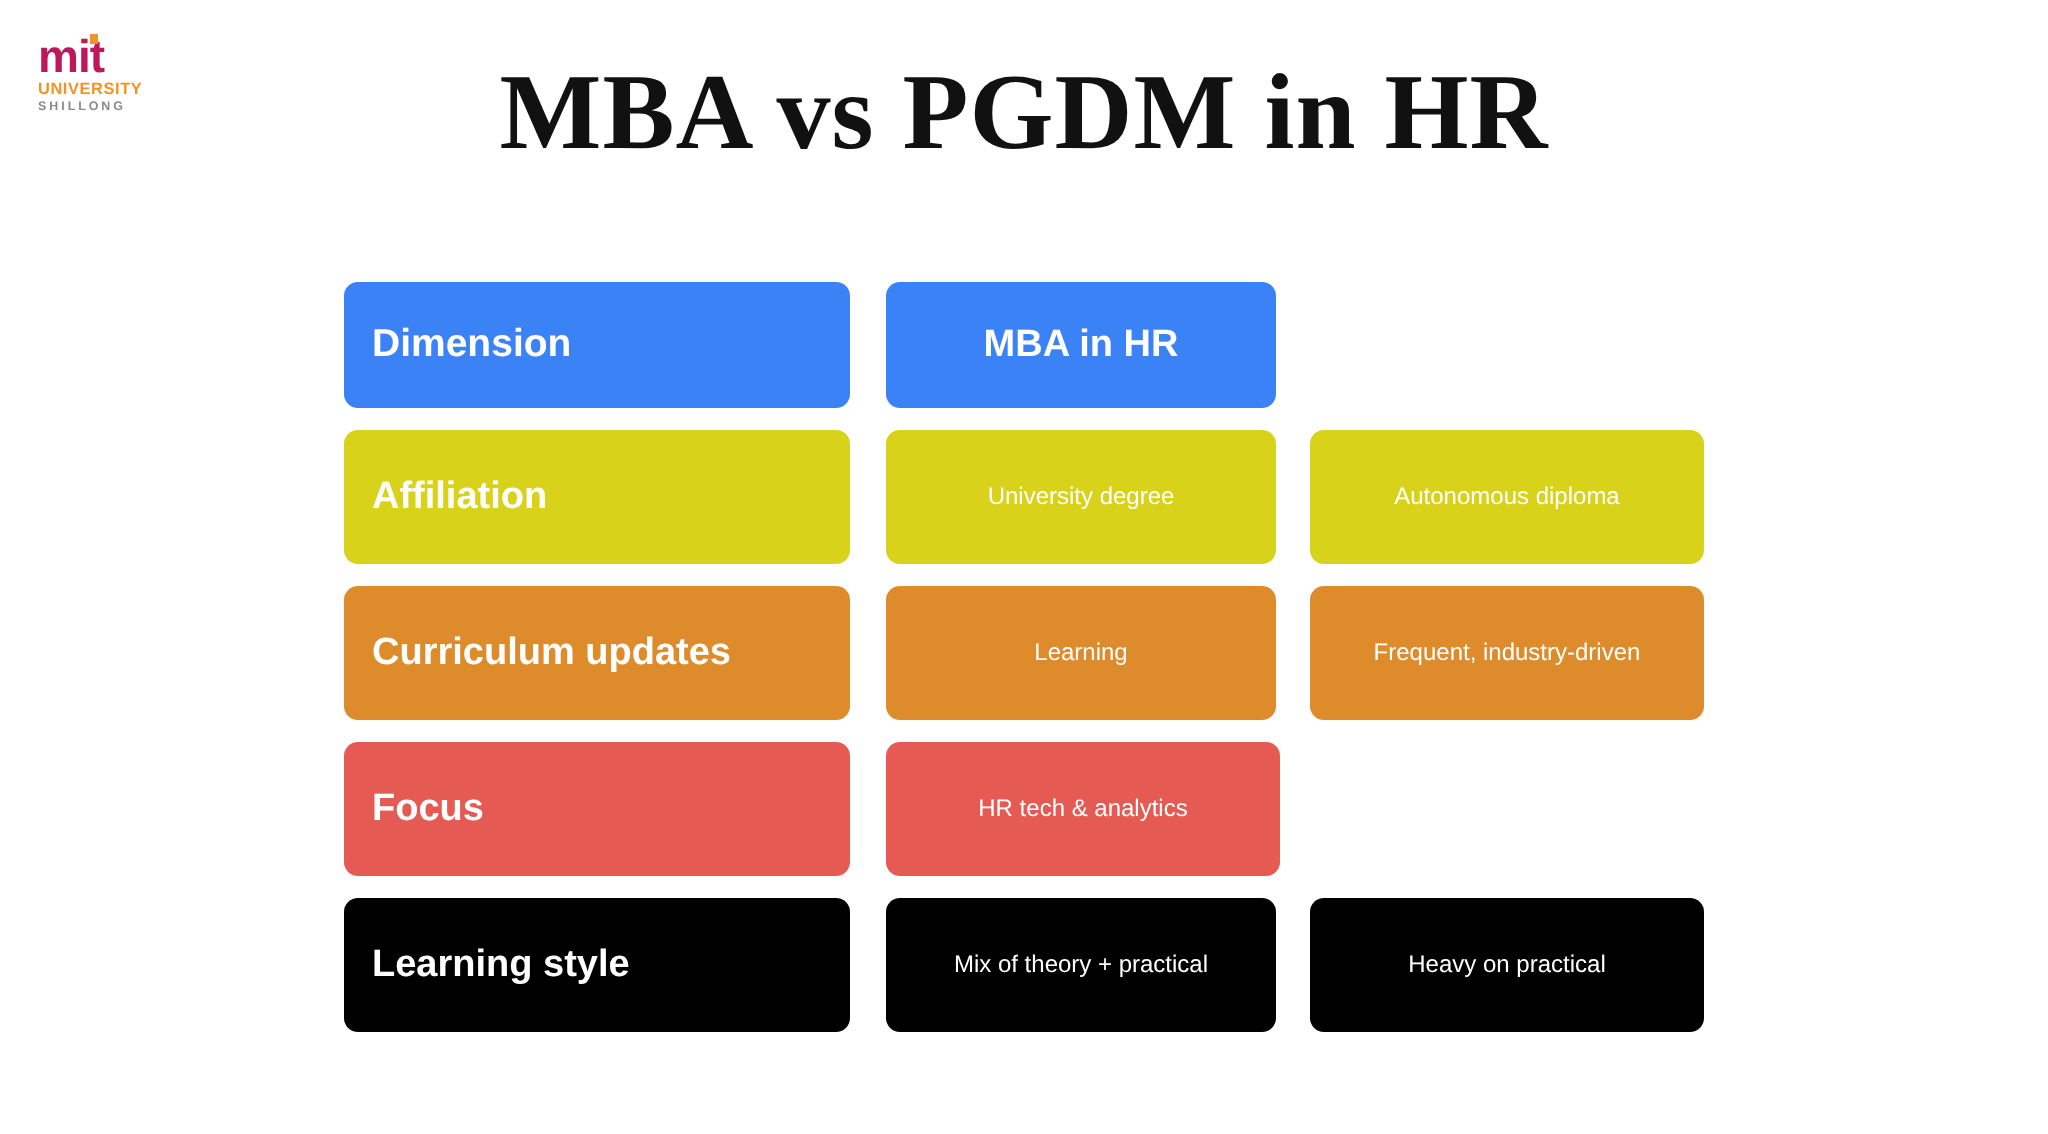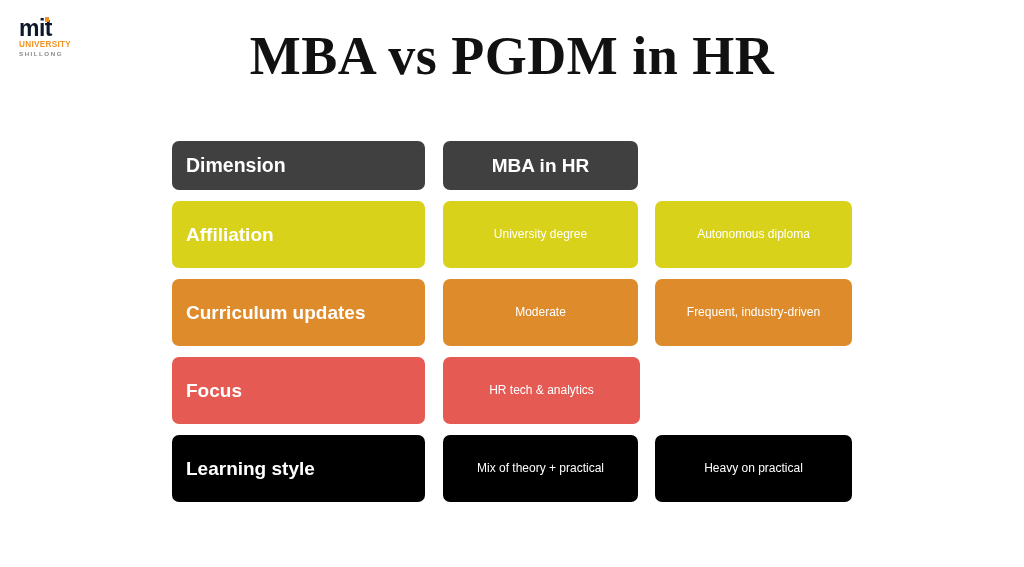--- a/index.html
+++ b/index.html
@@ -24,21 +24,21 @@
     line-height: 1;
     user-select: none;
   }
   #logo .logo-mit {
     position: relative;
     display: block;
     font-family: "Liberation Sans", sans-serif;
     font-weight: bold;
     font-size: 23px;
     letter-spacing: -0.5px;
-    color: #0f172a;
+    color: #be185d;
     line-height: 22px;
   }
   #logo .logo-dot {
     position: absolute;
     left: 25.5px;
     top: 0px;
     width: 4.5px;
     height: 4.5px;
     background: #F39325;
   }
@@ -92,22 +92,22 @@
     display: flex;
     align-items: center;
     color: #ffffff;
     padding: 4px 14px;
   }
   .col-0 { width: 253px; margin-right: 18px; justify-content: flex-start; }
   .col-1 { width: 195px; margin-right: 17px; justify-content: center; text-align: center; }
   .col-2 { width: 197px; justify-content: center; text-align: center; }
 
   .header-row .cell {
-    height: 49px;
-    background: #404040;
+    height: 63px;
+    background: #3b82f6;
     font-size: 19px;
     font-weight: bold;
   }
   .header-row .col-0 { font-size: 19.5px; }
 
   .data-row .cell {
     height: 67px;
     font-size: 12px;
     font-weight: normal;
     line-height: 19px;
@@ -159,21 +159,21 @@
     <div class="cell col-2">
       <span class="cell-text">Autonomous diploma</span>
     </div>
   </div>
 
   <div class="table-row data-row row-orange">
     <div class="cell col-0">
       <span class="cell-text">Curriculum updates</span>
     </div>
     <div class="cell col-1">
-      <span class="cell-text">Moderate</span>
+      <span class="cell-text">Learning</span>
     </div>
     <div class="cell col-2">
       <span class="cell-text">Frequent, industry-driven</span>
     </div>
   </div>
 
   <div class="table-row data-row row-red">
     <div class="cell col-0">
       <span class="cell-text">Focus</span>
     </div>

